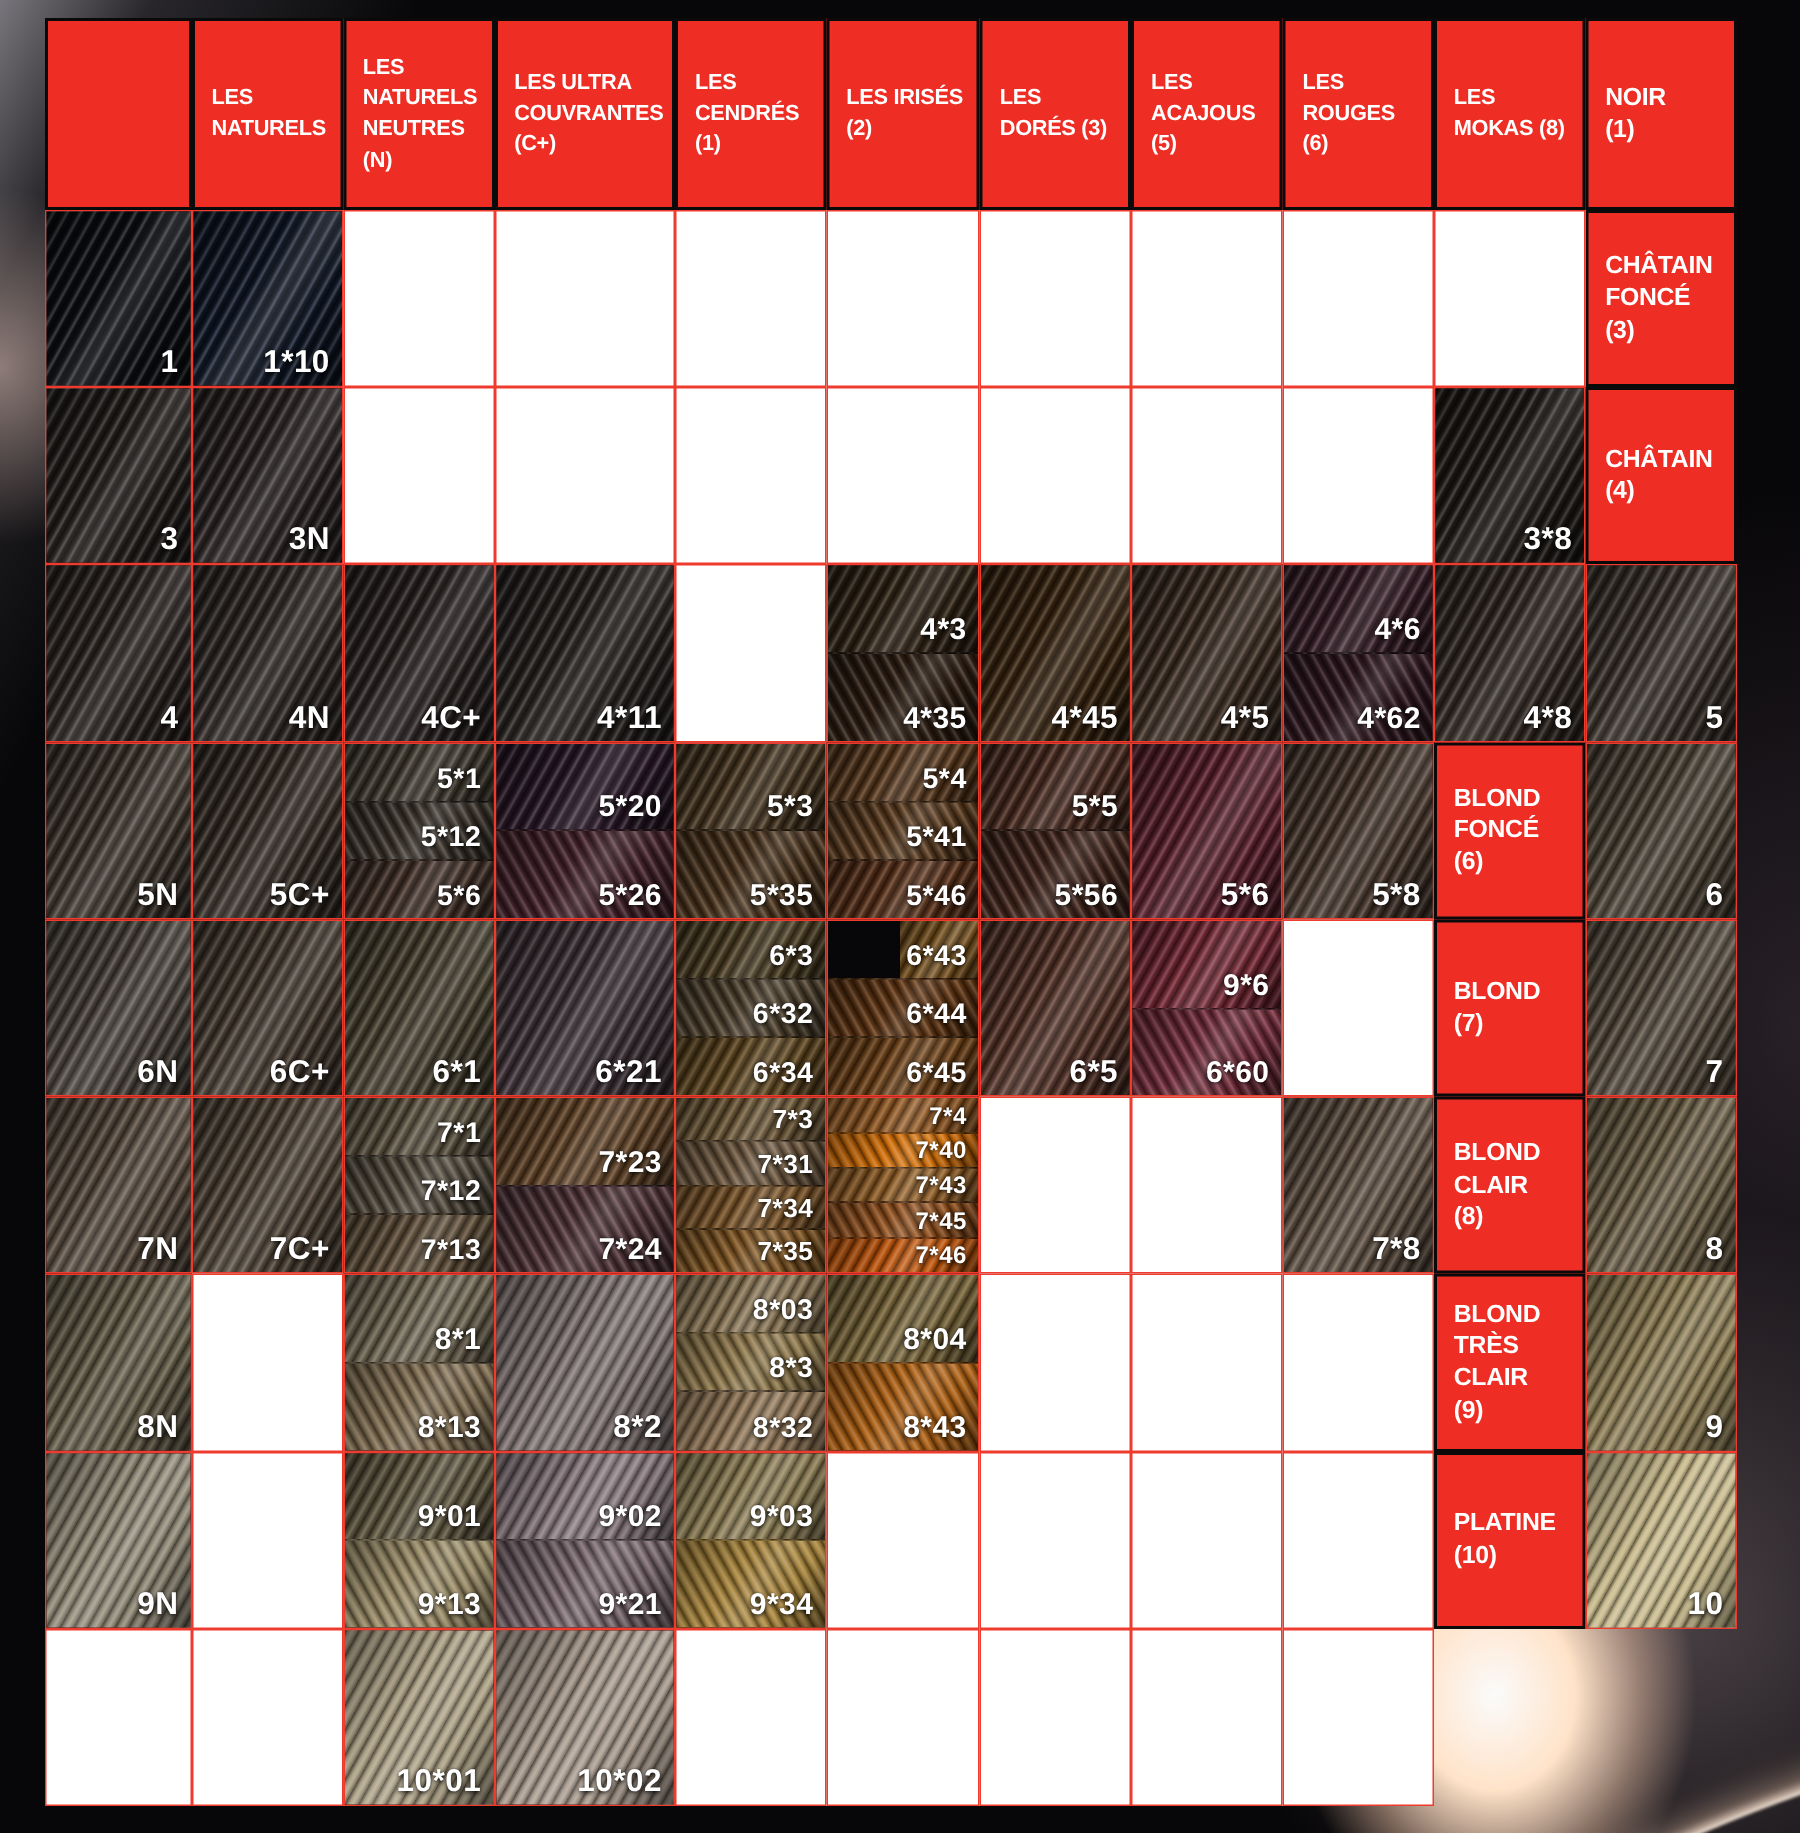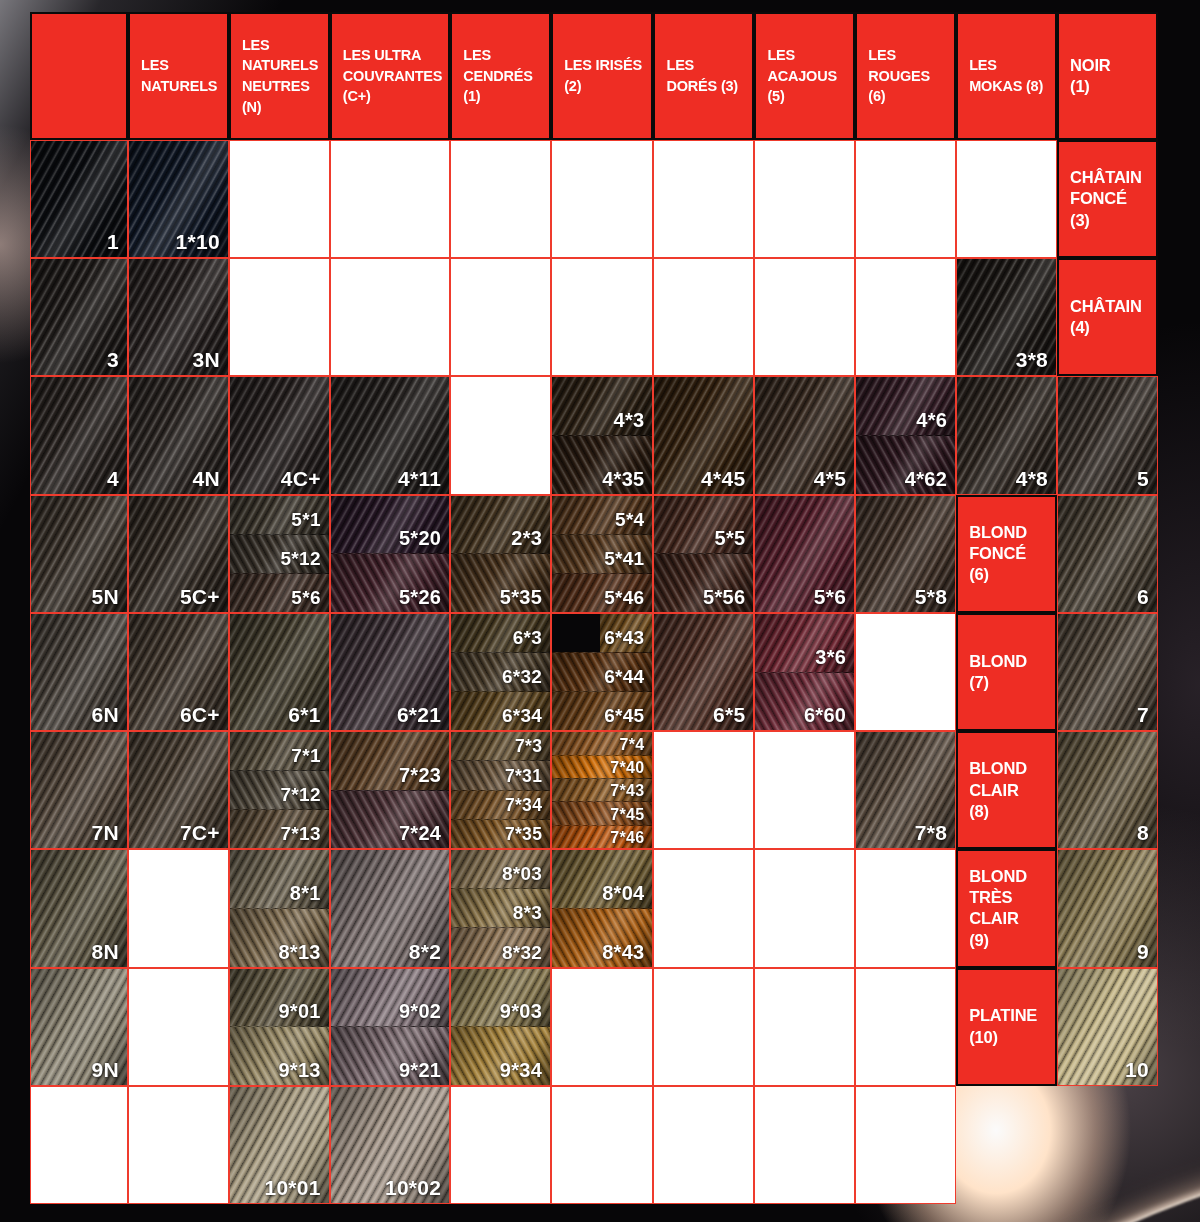--- a/index.html
+++ b/index.html
@@ -212,21 +212,21 @@
     <div class="cell">
       <div class="band n2" style="background: linear-gradient(302deg, rgba(0, 0, 0, 0.5) 0%, rgba(0, 0, 0, 0) 28%, rgba(255, 255, 255, 0.13) 46%, rgba(0, 0, 0, 0) 60%, rgba(0, 0, 0, 0.38) 100%), repeating-linear-gradient(119deg, rgb(18, 10, 17) 0px, rgb(39, 23, 38) 2.5px, rgb(87, 74, 86) 4.5px, rgb(39, 23, 38) 6px, rgb(25, 15, 25) 8px);">
         <span class="code">5*20</span>
       </div>
       <div class="band n2" style="background: linear-gradient(302deg, rgba(0, 0, 0, 0.5) 0%, rgba(0, 0, 0, 0) 28%, rgba(255, 255, 255, 0.13) 46%, rgba(0, 0, 0, 0) 60%, rgba(0, 0, 0, 0.38) 100%), repeating-linear-gradient(61deg, rgb(30, 15, 19) 0px, rgb(67, 34, 43) 2.5px, rgb(108, 83, 90) 4.5px, rgb(67, 34, 43) 6px, rgb(44, 22, 28) 8px);">
         <span class="code">5*26</span>
       </div>
     </div>
     <div class="cell">
       <div class="band n2" style="background: linear-gradient(302deg, rgba(0, 0, 0, 0.5) 0%, rgba(0, 0, 0, 0) 28%, rgba(255, 255, 255, 0.13) 46%, rgba(0, 0, 0, 0) 60%, rgba(0, 0, 0, 0.38) 100%), repeating-linear-gradient(119deg, rgb(30, 23, 14) 0px, rgb(67, 51, 31) 2.5px, rgb(108, 96, 80) 4.5px, rgb(67, 51, 31) 6px, rgb(44, 33, 20) 8px);">
-        <span class="code">2*3</span>
+        <span class="code">5*3</span>
       </div>
       <div class="band n2" style="background: linear-gradient(302deg, rgba(0, 0, 0, 0.5) 0%, rgba(0, 0, 0, 0) 28%, rgba(255, 255, 255, 0.13) 46%, rgba(0, 0, 0, 0) 60%, rgba(0, 0, 0, 0.38) 100%), repeating-linear-gradient(61deg, rgb(33, 23, 13) 0px, rgb(73, 51, 29) 2.5px, rgb(113, 96, 79) 4.5px, rgb(73, 51, 29) 6px, rgb(47, 33, 19) 8px);">
         <span class="code">5*35</span>
       </div>
     </div>
     <div class="cell">
       <div class="band n3" style="background: linear-gradient(302deg, rgba(0, 0, 0, 0.5) 0%, rgba(0, 0, 0, 0) 28%, rgba(255, 255, 255, 0.13) 46%, rgba(0, 0, 0, 0) 60%, rgba(0, 0, 0, 0.38) 100%), repeating-linear-gradient(119deg, rgb(38, 24, 13) 0px, rgb(84, 54, 28) 2.5px, rgb(122, 98, 78) 4.5px, rgb(84, 54, 28) 6px, rgb(55, 35, 18) 8px);">
         <span class="code">5*4</span>
       </div>
       <div class="band n3" style="background: linear-gradient(302deg, rgba(0, 0, 0, 0.5) 0%, rgba(0, 0, 0, 0) 28%, rgba(255, 255, 255, 0.13) 46%, rgba(0, 0, 0, 0) 60%, rgba(0, 0, 0, 0.38) 100%), repeating-linear-gradient(61deg, rgb(39, 26, 14) 0px, rgb(87, 57, 30) 2.5px, rgb(124, 101, 80) 4.5px, rgb(87, 57, 30) 6px, rgb(57, 37, 20) 8px);">
@@ -305,21 +305,21 @@
         <span class="code">6*45</span>
       </div>
     </div>
     <div class="cell">
       <div class="band n1" style="background: linear-gradient(302deg, rgba(0, 0, 0, 0.5) 0%, rgba(0, 0, 0, 0) 28%, rgba(255, 255, 255, 0.13) 46%, rgba(0, 0, 0, 0) 60%, rgba(0, 0, 0, 0.38) 100%), repeating-linear-gradient(119deg, rgb(36, 22, 17) 0px, rgb(80, 48, 38) 2.5px, rgb(119, 94, 86) 4.5px, rgb(80, 48, 38) 6px, rgb(52, 31, 25) 8px);">
         <span class="code">6*5</span>
       </div>
     </div>
     <div class="cell">
       <div class="band n2" style="background: linear-gradient(302deg, rgba(0, 0, 0, 0.5) 0%, rgba(0, 0, 0, 0) 28%, rgba(255, 255, 255, 0.13) 46%, rgba(0, 0, 0, 0) 60%, rgba(0, 0, 0, 0.38) 100%), repeating-linear-gradient(119deg, rgb(49, 17, 22) 0px, rgb(110, 37, 49) 2.5px, rgb(142, 85, 94) 4.5px, rgb(110, 37, 49) 6px, rgb(72, 24, 32) 8px);">
-        <span class="code">3*6</span>
+        <span class="code">9*6</span>
       </div>
       <div class="band n2" style="background: linear-gradient(302deg, rgba(0, 0, 0, 0.5) 0%, rgba(0, 0, 0, 0) 28%, rgba(255, 255, 255, 0.13) 46%, rgba(0, 0, 0, 0) 60%, rgba(0, 0, 0, 0.38) 100%), repeating-linear-gradient(61deg, rgb(50, 20, 26) 0px, rgb(111, 44, 57) 2.5px, rgb(143, 90, 101) 4.5px, rgb(111, 44, 57) 6px, rgb(72, 29, 37) 8px);">
         <span class="code">6*60</span>
       </div>
     </div>
     <div class="cell empty"></div>
     <div class="hdr row-hdr">
       <span>BLOND</span>
       <span class="num">(7)</span>
     </div>

